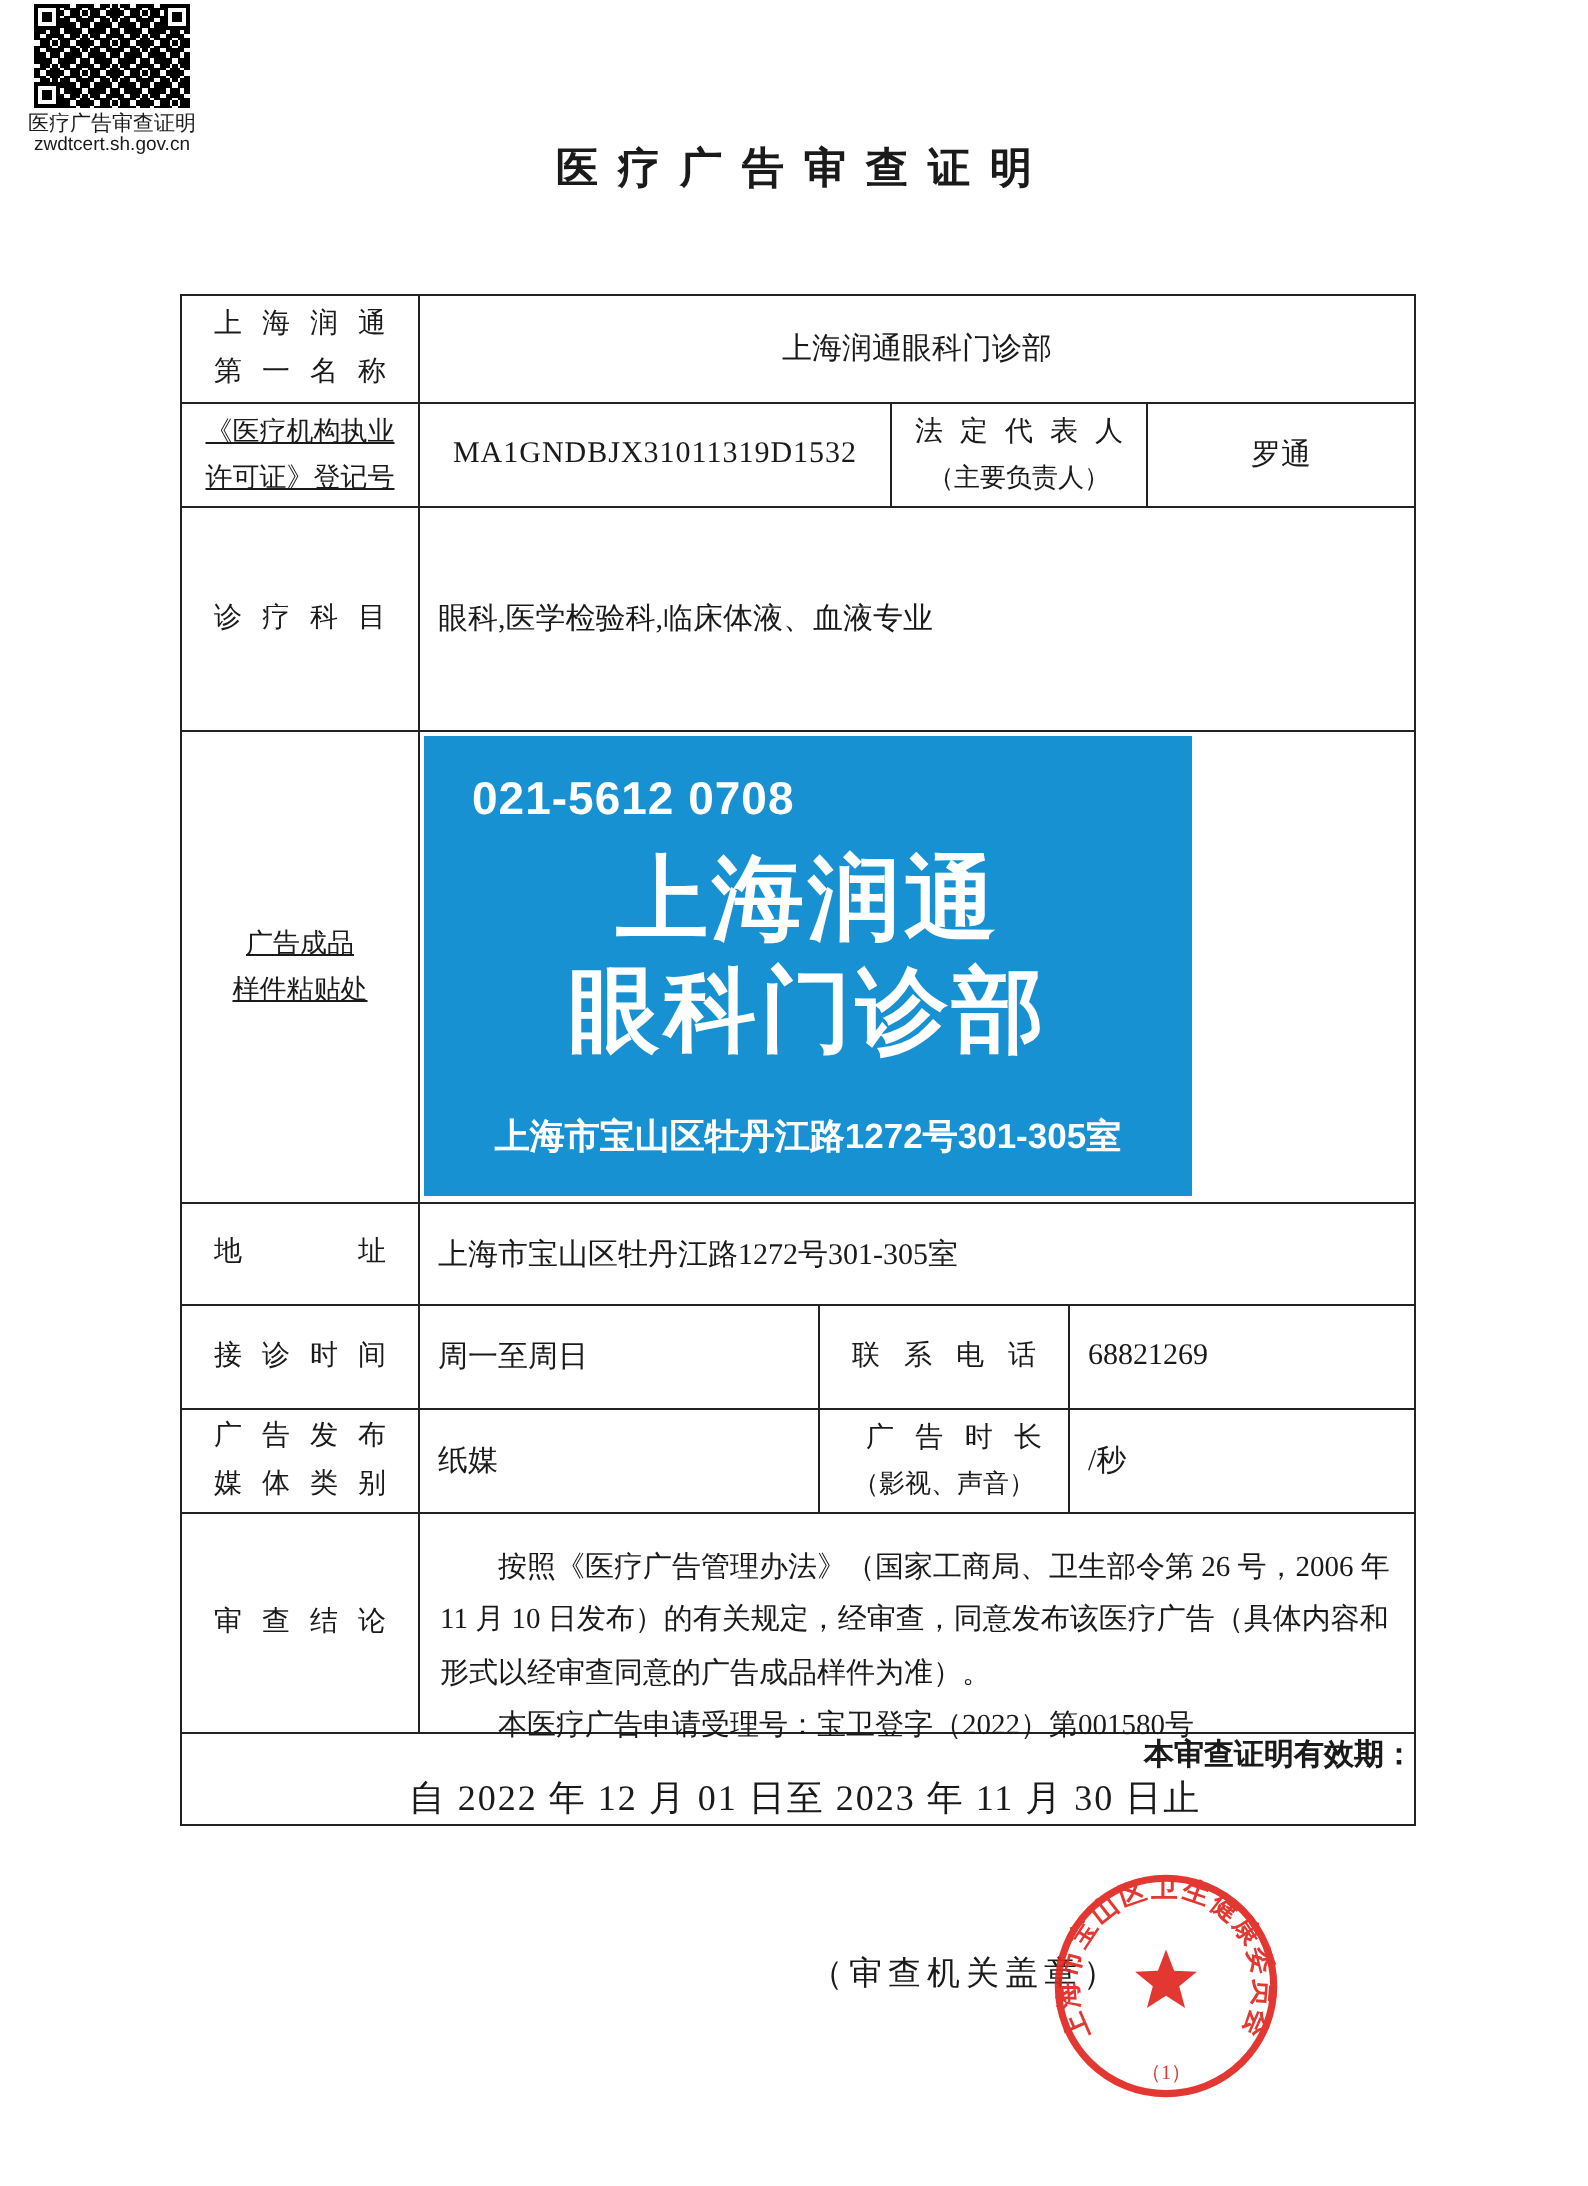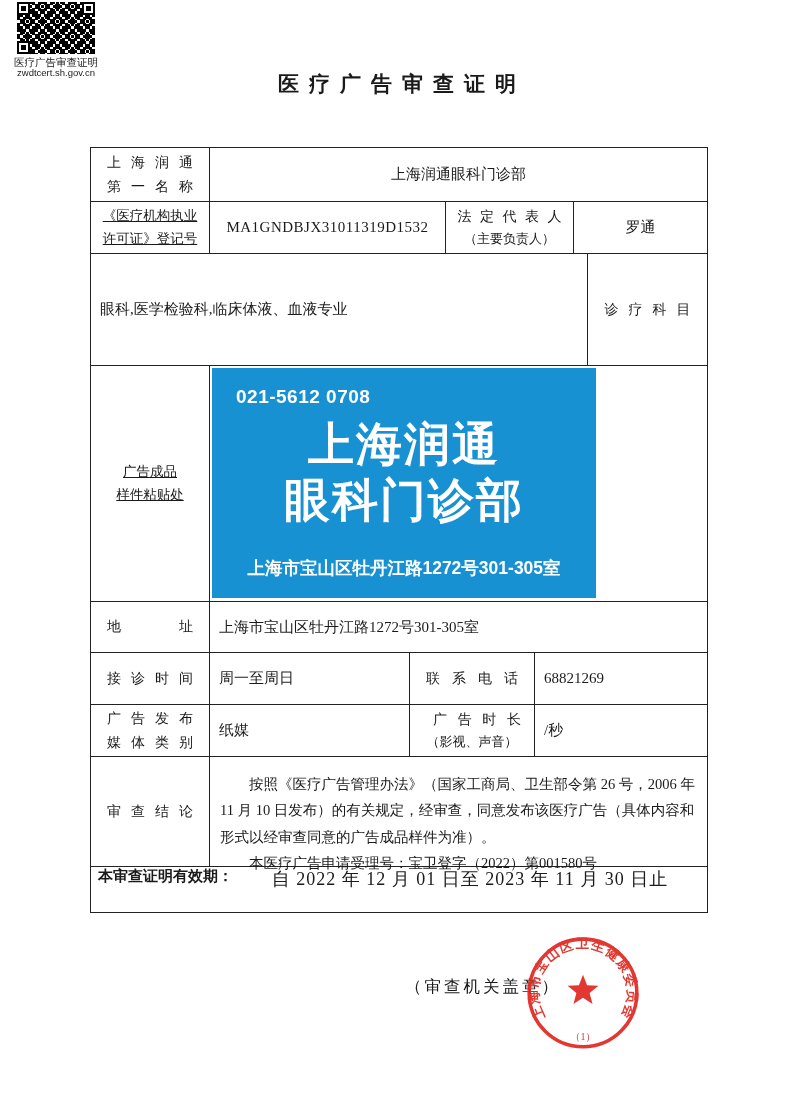--- a/index.html
+++ b/index.html
@@ -25,37 +25,37 @@
   
   .doc-title { position:absolute; top:70px; left:0; width:100%; text-align:center;
     font-size:21px; font-weight:bold; letter-spacing:10px; text-indent:10px; }
 
   
   .doc-table { position:absolute; left:90px; top:147px; width:618px; border:1.5px solid #222; background:#fff; }
   .r { display:flex; border-bottom:1px solid #222; }
   .r:last-child { border-bottom:none; }
   .cell { border-right:1px solid #222; display:flex; flex-direction:column; justify-content:center; }
   .cell:last-child { border-right:none; }
-  .cell.hrow { flex-direction:row; align-items:flex-start; }
+  .cell.hrow { flex-direction:column; align-items:flex-end; }
   .label-cell { align-items:center; font-size:14px; line-height:1.7; }
   .jl { width:86px; text-align:justify; text-align-last:justify; }
   .jl2 { width:104px; text-align:justify; text-align-last:justify; }
   .jl3 { width:92px; text-align:justify; text-align-last:justify; }
   .jl4 { width:88px; text-align:justify; text-align-last:justify;margin-left:10px; }
   .cl { text-align:center; font-size:13.5px;text-decoration:underline; }
   .sub { font-size:13px; text-align:center; }
   .value-center { align-items:center; text-align:center; font-size:15px; }
   .value-left { padding-left:9px; font-size:15px; justify-content:center; }
   .mono-like { letter-spacing:0.5px; }
 
   
   .adwrap { padding:2px; justify-content:flex-start; }
   .ad-box { width:384px; height:230px; display:flex; flex-direction:column; color:#fff;
     font-family:"Liberation Sans","DejaVu Sans",sans-serif; }
-  .ad-phone { margin:18px 0 0 24px; font-size:19px; font-weight:bold; letter-spacing:0.5px; }
+  .ad-phone { margin:18px 0 0 24px; font-size:23px; font-weight:bold; letter-spacing:0.5px; }
   .ad-name { text-align:center; font-size:46px; font-weight:bold; line-height:1.22; letter-spacing:2px; }
   .ad-name.first { margin-top:8px; }
   .ad-address { margin:auto 0 18px 0; text-align:center; font-size:17.5px; font-weight:bold; }
 
   
   .conclusion { padding:6px 12px 6px 10px; font-size:14.5px; line-height:1.8; justify-content:center;margin-top:24px; }
   .conclusion p { text-indent:2em; }
 
   
   .v-label { font-size:15px; font-weight:600; }
@@ -106,24 +106,24 @@
       </div>
       <div class="cell value-center mono-like" style="width:236px">MA1GNDBJX31011319D1532</div>
       <div class="cell label-cell" style="width:128px">
         <div class="jl2">法定代表人</div>
         <div class="sub">（主要负责人）</div>
       </div>
       <div class="cell value-center" style="flex:1">罗通</div>
     </div>
 
     <div class="r" style="height:112px">
+      <div class="cell label-cell" style="width:119px">
+        <div class="jl">诊疗科目</div>
+      </div>
       <div class="cell value-left" style="flex:1">眼科,医学检验科,临床体液、血液专业</div>
-      <div class="cell label-cell" style="width:119px">
-        <div class="jl">诊疗科目</div>
-      </div>
     </div>
 
     <div class="r" style="height:236px">
       <div class="cell label-cell" style="width:119px">
         <div class="cl">广告成品</div>
         <div class="cl">样件粘贴处</div>
       </div>
       <div class="cell adwrap" style="flex:1">
         <div class="ad-box" style="background-color: rgb(23, 145, 210);">
           <div class="ad-phone">021-5612 0708</div>

